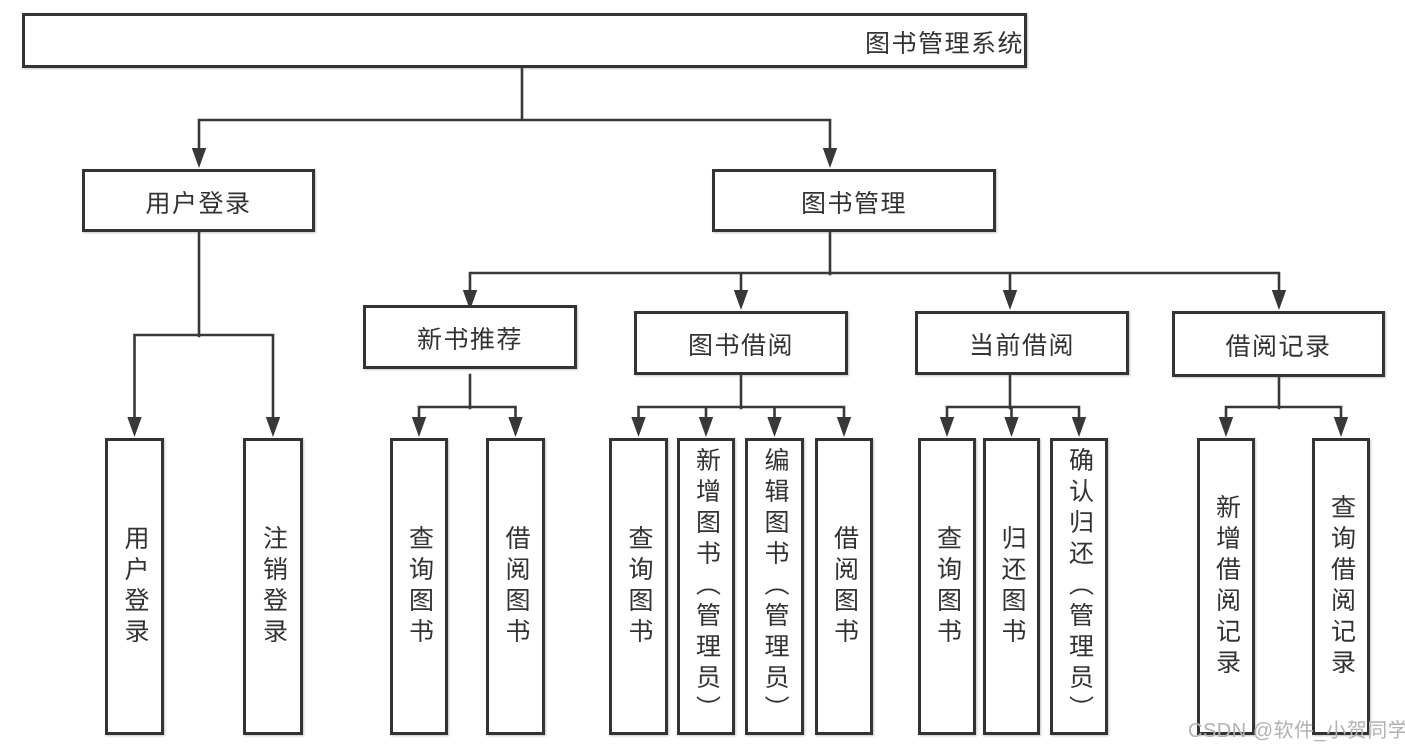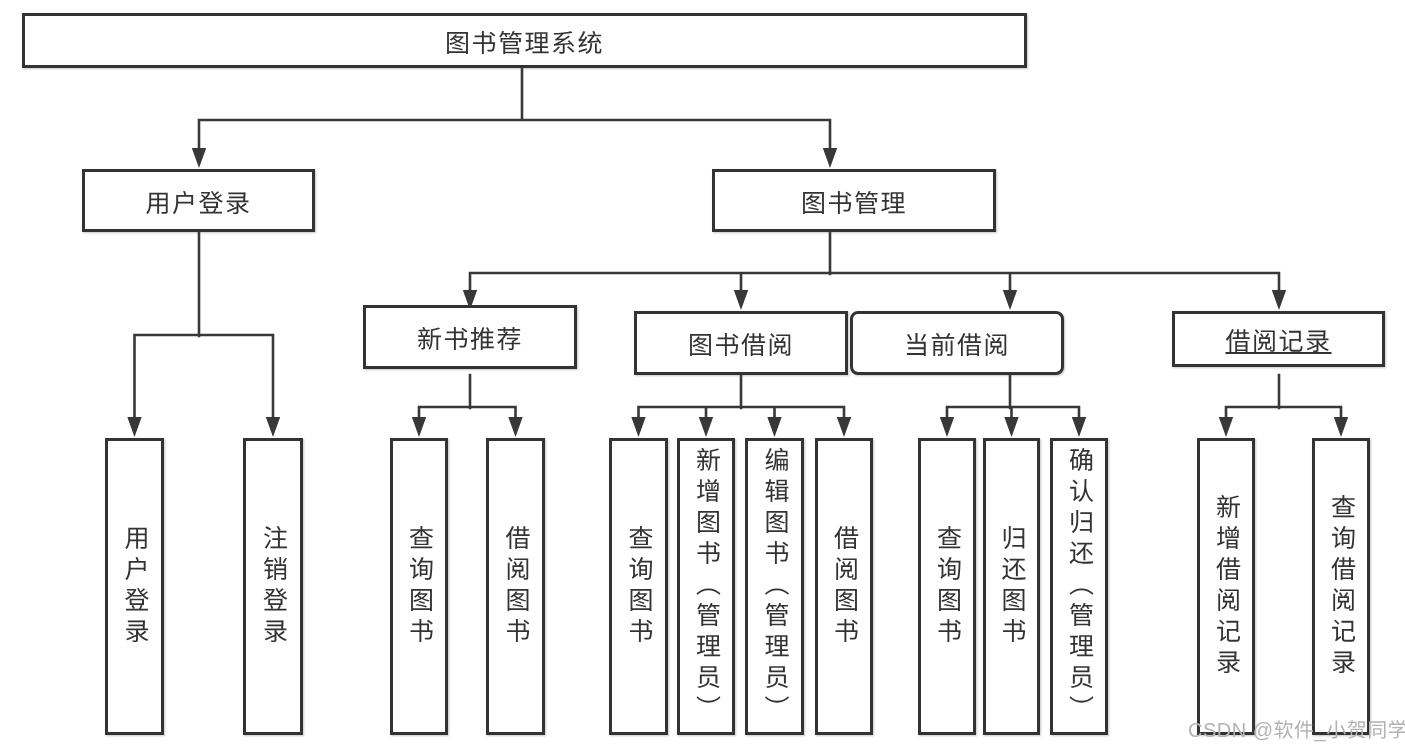--- a/index.html
+++ b/index.html
@@ -91,41 +91,41 @@
         M767.3 417 L781.7 417 L774.5 437 Z
         M836.8 417 L851.2 417 L844 437 Z
         M939.8 417 L954.2 417 L947 437 Z
         M1004.3 417 L1018.7 417 L1011.5 437 Z
         M1071.8 417 L1086.2 417 L1079 437 Z
         M1218.8 417 L1233.2 417 L1226 437 Z
         M1333.8 417 L1348.2 417 L1341 437 Z"></path>
     </g>
   </svg>
 
-  <div class="node" style="left:22px;top:13px;width:1005px;height:55px;">
+  <div class="node" style="left:22px;top:13px;width:1005px;height:55px;justify-content:flex-end;">
     <span class="label">图书管理系统</span>
   </div>
 
   <div class="node" style="left:82px;top:169px;width:233px;height:63px;">
     <span class="label">用户登录</span>
   </div>
   <div class="node" style="left:712px;top:169px;width:284px;height:63px;">
     <span class="label">图书管理</span>
   </div>
 
   <div class="node" style="left:363px;top:305px;width:214px;height:64px;">
     <span class="label">新书推荐</span>
   </div>
   <div class="node" style="left:634px;top:311px;width:214px;height:64px;">
     <span class="label">图书借阅</span>
   </div>
-  <div class="node" style="left:850px;top:311px;width:214px;height:64px;border-radius:8px;">
+  <div class="node" style="left:915px;top:311px;width:214px;height:64px;">
     <span class="label">当前借阅</span>
   </div>
-  <div class="node" style="left:1172px;top:311px;width:213px;height:56px;text-decoration:underline;">
+  <div class="node" style="left:1172px;top:311px;width:213px;height:66px;">
     <span class="label">借阅记录</span>
   </div>
 
   <div class="node v" style="left:105px;top:438px;width:59px;height:297px;">
     <span class="label">用户登录</span>
   </div>
   <div class="node v" style="left:243px;top:438px;width:60px;height:297px;">
     <span class="label">注销登录</span>
   </div>
 

